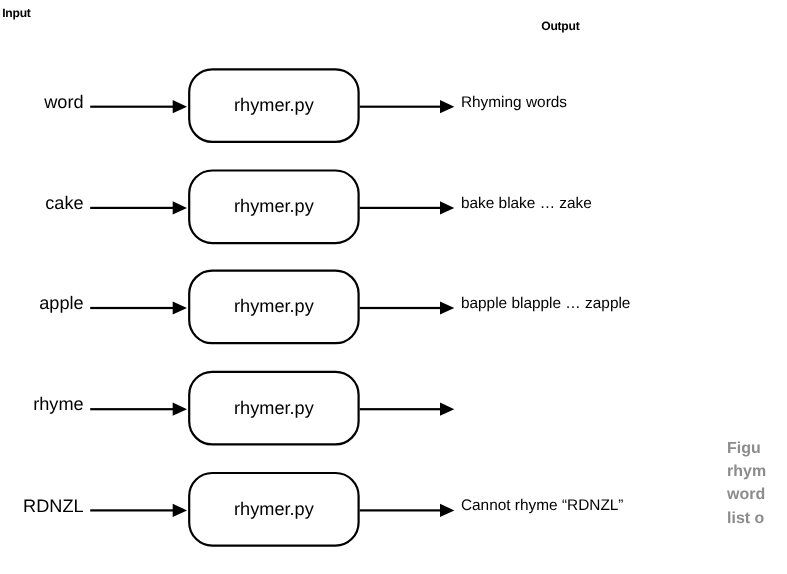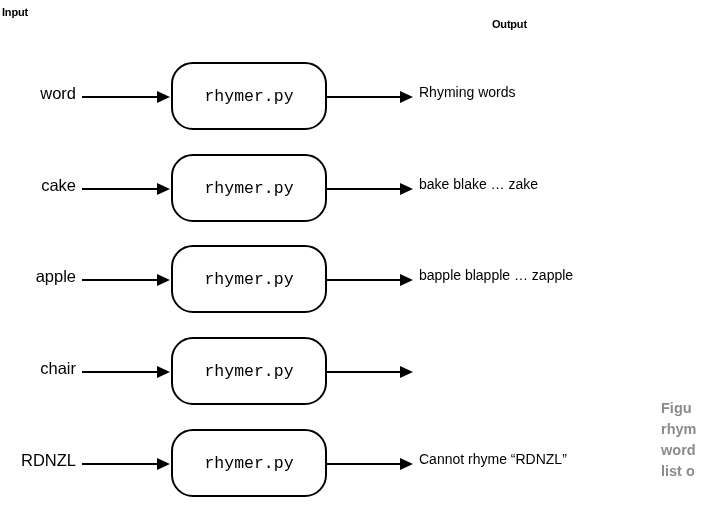--- a/index.html
+++ b/index.html
@@ -106,21 +106,20 @@
     border-radius: 22px;
     background: #ffffff;
     display: flex;
     align-items: center;
     justify-content: center;
   }
   .proc-label {
     font-size: 16.5px;
     color: #000000;
     white-space: nowrap;
-    font-family: Liberation Mono, monospace;
   }
 
   
   .output-label {
     position: absolute;
     left: 419px;
     top: 33px;
     font-size: 14px;
     color: #000000;
     white-space: nowrap;
@@ -192,21 +191,21 @@
       <span class="proc-label">rhymer.py</span>
     </div>
     <div class="arrow-out">
       <div class="arrow-line"></div>
       <div class="arrow-head"></div>
     </div>
     <div class="output-label">bapple blapple … zapple</div>
   </div>
 
   <div class="row" style="top:326px;">
-    <div class="input-label">chair</div>
+    <div class="input-label">rhyme</div>
     <div class="arrow-in">
       <div class="arrow-line"></div>
       <div class="arrow-head"></div>
     </div>
     <div class="proc-box">
       <span class="proc-label">rhymer.py</span>
     </div>
     <div class="arrow-out">
       <div class="arrow-line"></div>
       <div class="arrow-head"></div>

